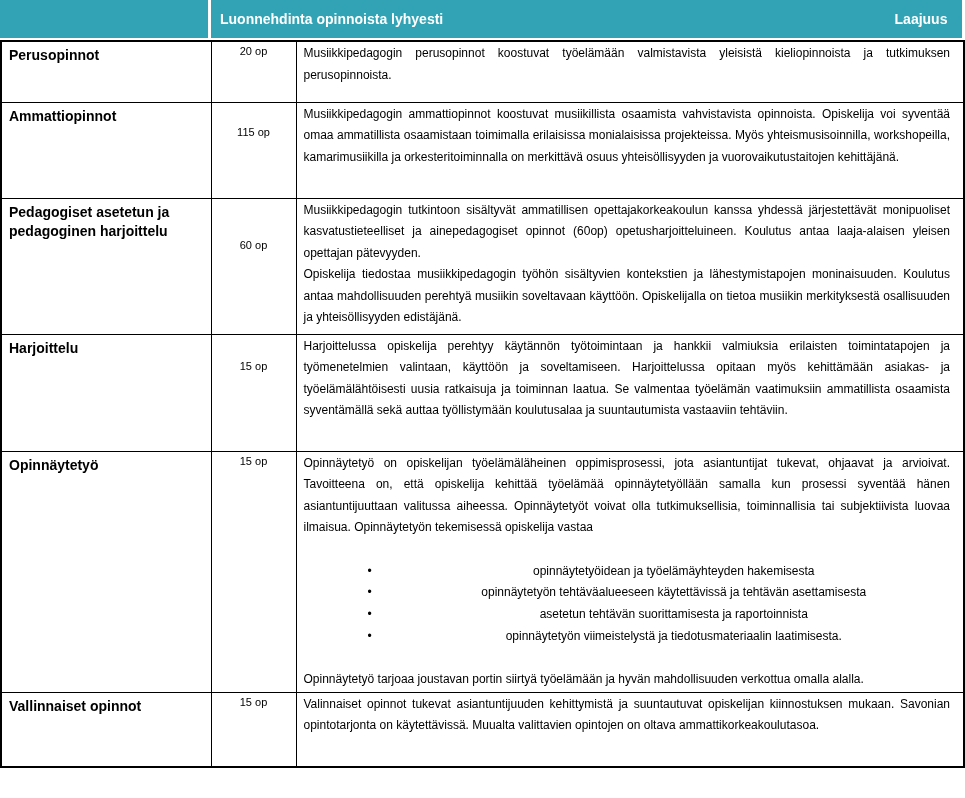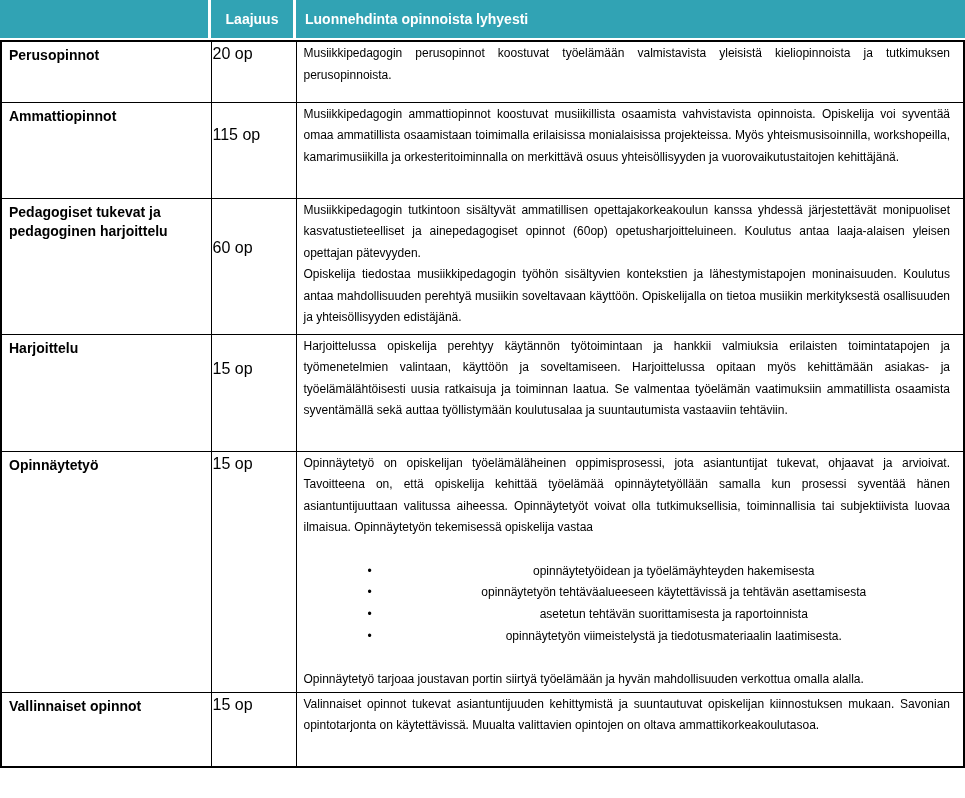--- a/index.html
+++ b/index.html
@@ -51,21 +51,22 @@
   col.c2 { width: 85px; }
 
   td.c-title {
     font-weight: bold;
     font-size: 14px;
     color: #000000;
     padding: 4px 6px 0 7px;
     line-height: 19px;
   }
   td.c-credits {
-    font-size: 16px;
+    font-size: 11px;
+    text-align: center;
     padding-top: 3px;
   }
   td.c-desc {
     font-size: 12px;
     line-height: 21.6px;
     padding: 1px 13px 0 7px;
     text-align: justify;
   }
   td.c-desc p { margin: 0; }
 
@@ -102,22 +103,22 @@
     top: 0;
   }
 </style>
 </head>
 <body>
 
 <div class="page">
 
   <div class="thead">
     <div class="th th-title"></div>
+    <div class="th th-desc">Luonnehdinta opinnoista lyhyesti</div>
     <div class="th th-credits">Laajuus</div>
-    <div class="th th-desc">Luonnehdinta opinnoista lyhyesti</div>
   </div>
 
   <table class="tbody">
     <colgroup>
         <col class="c1">
         <col class="c2">
         <col class="c3">
       </colgroup>
 
     <tbody>
@@ -131,21 +132,21 @@
 
     <tr class="r2">
       <td class="c-title">Ammattiopinnot</td>
       <td class="c-credits">115 op</td>
       <td class="c-desc">
         <p>Musiikkipedagogin ammattiopinnot koostuvat musiikillista osaamista vahvistavista opinnoista. Opiskelija voi syventää omaa ammatillista osaamistaan toimimalla erilaisissa monialaisissa projekteissa. Myös yhteismusisoinnilla, workshopeilla, kamarimusiikilla ja orkesteritoiminnalla on merkittävä osuus yhteisöllisyyden ja vuorovaikutustaitojen kehittäjänä.</p>
       </td>
     </tr>
 
     <tr class="r3">
-      <td class="c-title">Pedagogiset tukevat ja pedagoginen harjoittelu</td>
+      <td class="c-title">Pedagogiset asetetun ja pedagoginen harjoittelu</td>
       <td class="c-credits">60 op</td>
       <td class="c-desc">
         <p>Musiikkipedagogin tutkintoon sisältyvät ammatillisen opettajakorkeakoulun kanssa yhdessä järjestettävät monipuoliset kasvatustieteelliset ja ainepedagogiset opinnot (60op) opetusharjoitteluineen. Koulutus antaa laaja-alaisen yleisen opettajan pätevyyden.</p>
         <p>Opiskelija tiedostaa musiikkipedagogin työhön sisältyvien kontekstien ja lähestymistapojen moninaisuuden. Koulutus antaa mahdollisuuden perehtyä musiikin soveltavaan käyttöön. Opiskelijalla on tietoa musiikin merkityksestä osallisuuden ja yhteisöllisyyden edistäjänä.</p>
       </td>
     </tr>
 
     <tr class="r4">
       <td class="c-title">Harjoittelu</td>
       <td class="c-credits">15 op</td>

